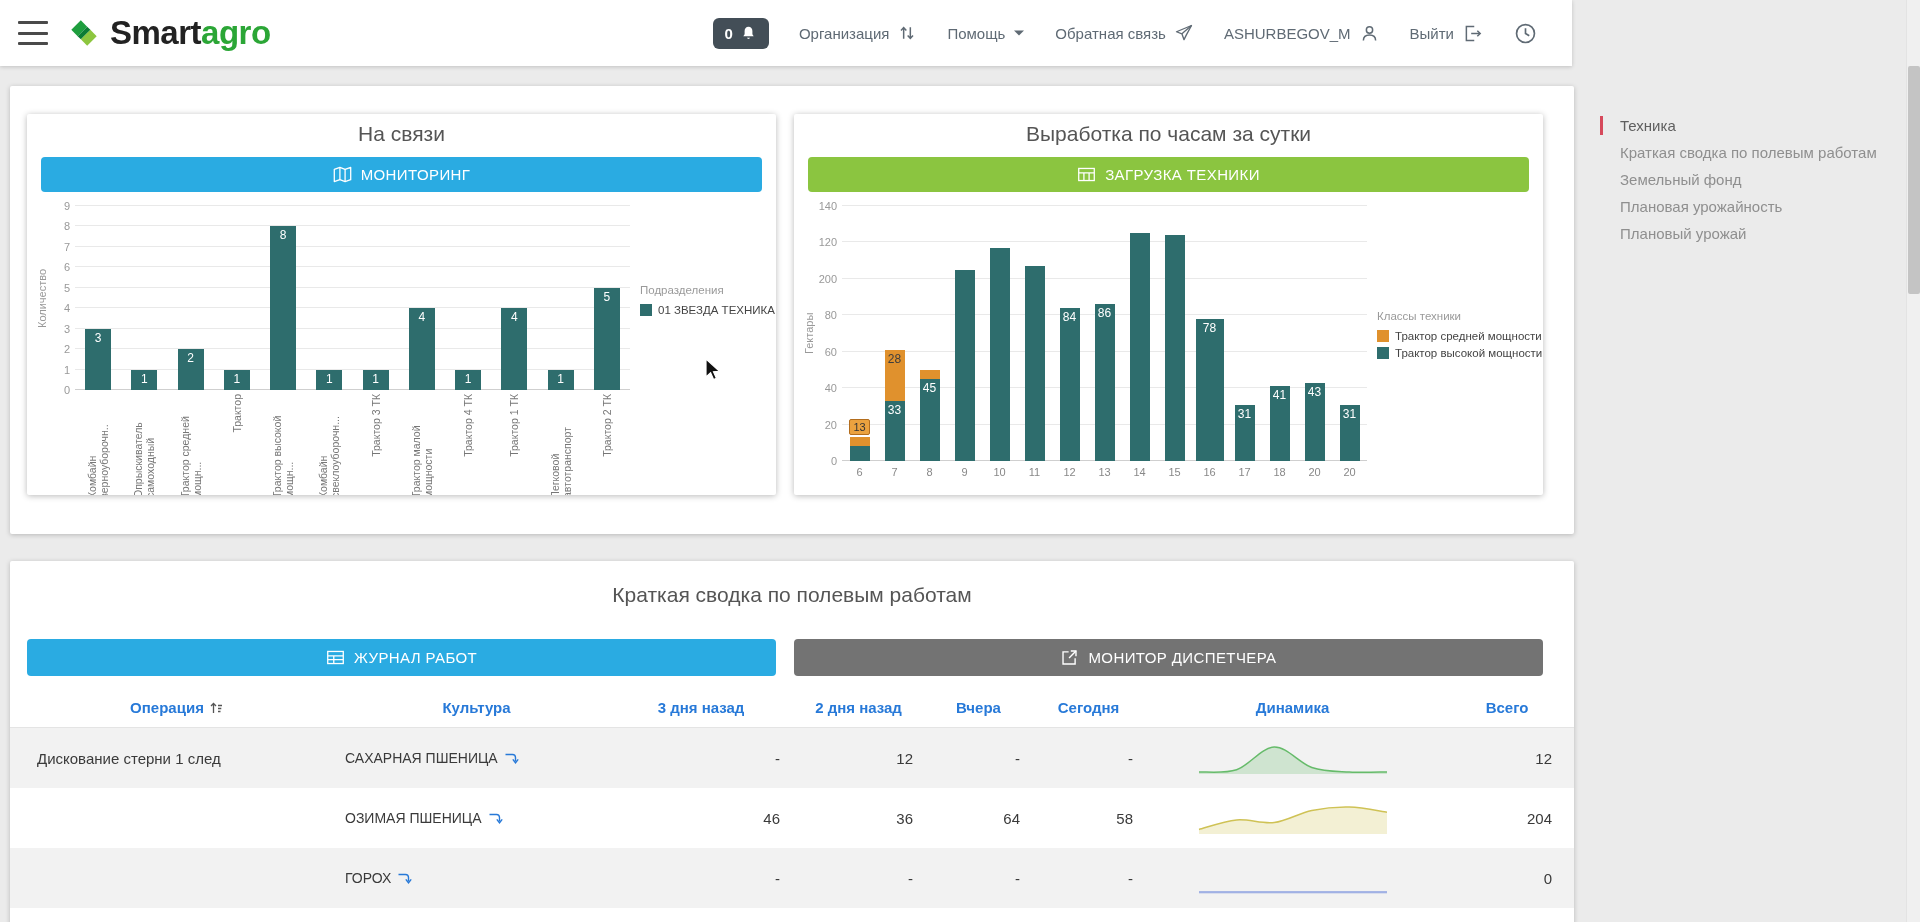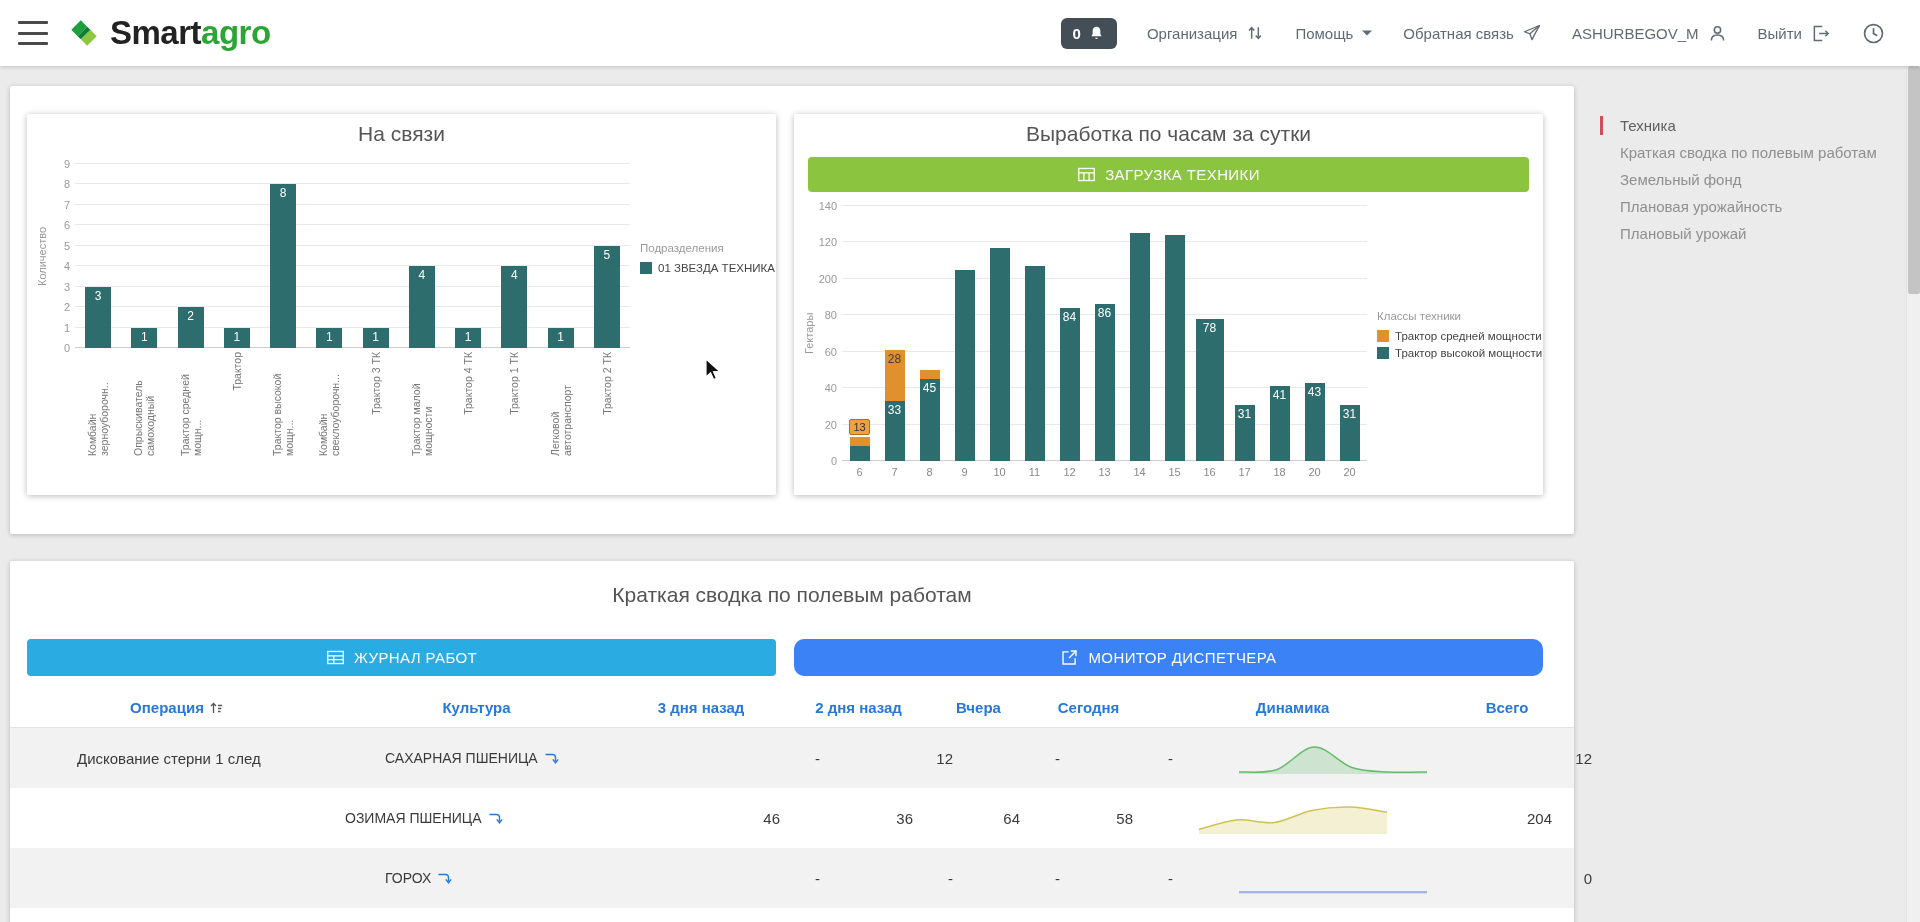--- a/index.html
+++ b/index.html
@@ -1,21 +1,21 @@
 <!DOCTYPE html>
 <html><head>
 <meta charset="utf-8">
 <style>
   * { box-sizing: border-box; margin: 0; padding: 0; }
   html,body { width:1920px; height:922px; overflow:hidden; }
   body { font-family: "Liberation Sans", "DejaVu Sans", sans-serif; background:#ebebeb; }
   .page { position:relative; width:1920px; height:922px; overflow:hidden; background:#ebebeb; }
 
   
-  .topbar { position:absolute; top:0; left:0; width:1920px; height:66px; background:#fff;
+  .topbar { position:absolute; top:0; left:0; width:1572px; height:66px; background:#fff;
             box-shadow:0 1px 4px rgba(0,0,0,.18); display:flex; align-items:center; z-index:10; }
   .hamburger { margin-left:18px; width:30px; height:24px; display:flex; flex-direction:column;
                justify-content:space-between; cursor:pointer; background:none; border:none; }
   .hamburger span { display:block; height:3px; background:#4a4a4a; border-radius:1px; }
   .brand { display:flex; align-items:center; gap:8px; margin-left:18px; cursor:pointer; }
   .brand-text { font-size:33px; font-weight:bold; letter-spacing:-0.5px; }
   .brand-text .b1 { color:#222; }
   .brand-text .b2 { color:#2ba636; }
   .h-right { margin-left:auto; display:flex; align-items:center; gap:30px; padding-right:34px; }
   .notif { background:#434e57; border-radius:6px; color:#fff; display:flex; align-items:center;
@@ -31,21 +31,21 @@
   .panel { position:absolute; top:28px; width:749px; height:381px; background:#fff;
            box-shadow:0 1px 6px rgba(0,0,0,.28); border-radius:2px; overflow:hidden; }
   .panel-left  { left:17px; }
   .panel-right { left:784px; }
   .panel-title { margin-top:8px; text-align:center; font-size:21px; font-weight:400; color:#555; height:28px; }
   .btn { display:flex; align-items:center; justify-content:center; gap:9px; border:none; cursor:pointer;
          color:#fff; font-size:15px; letter-spacing:.4px; border-radius:4px; font-family:inherit; }
   .panel .btn { margin:7px 14px 0 14px; width:721px; height:35px; }
   .btn-blue  { background:#2aabe2; }
   .btn-green { background:#8bc540; }
-  .btn-gray  { background:#3b82f6;border-radius:10px; }
+  .btn-gray  { background:#737373; }
 
   
   .chart-host { padding-top:14px; }
   .bc { display:flex; align-items:flex-start; padding-left:8px; }
   .bc-ylab { writing-mode:vertical-rl; transform:rotate(180deg); font-size:11px; color:#999;
              width:14px; flex:none; display:flex; align-items:center; justify-content:center; }
   .bc-yaxis { position:relative; width:26px; flex:none; }
   .bc-ytick { position:absolute; right:5px; transform:translateY(50%); font-size:11px; color:#999; }
   .bc-plotcol { flex:none; }
   .bc-plot { position:relative; }
@@ -71,21 +71,21 @@
   
   .card-table .panel-title { margin-top:22px; }
   .tbl-btn-row { display:flex; margin:28px 17px 0 17px; gap:18px; }
   .tbl-btn-row .btn { width:749px; height:37px; }
   .s-table { margin-top:12px; }
   .t-head, .t-row { display:grid; grid-template-columns:333px 267px 182px 133px 107px 113px 295px 134px; align-items:center; }
   .t-head { height:40px; border-bottom:1px solid #e4e4e4; }
   .th { text-align:center; color:#2779d8; font-size:15px; font-weight:bold; display:flex;
         align-items:center; justify-content:center; gap:5px; cursor:pointer; }
   .t-row { height:60px; font-size:15px; color:#3a3a3a; }
-  .t-row.odd { background:#f2f2f2;padding-left:40px; }
+  .t-row.odd { background:#f2f2f2; }
   .td-op { padding-left:27px; text-align:left; }
   .td-culture { display:flex; align-items:center; gap:6px; font-size:14px; color:#3a3a3a; cursor:pointer; padding-left:2px; }
   .td-num { text-align:right; padding-right:12px; }
   .td-spark { display:flex; justify-content:center; align-items:center; }
   .td-total { text-align:right; padding-right:22px; }
 
   
   .sidebar { position:absolute; left:1600px; top:112px; width:310px; }
   .side-item { position:relative; padding:3px 0 3px 20px; font-size:15px; line-height:21px;
                color:#8f8f8f; cursor:pointer; white-space:nowrap; }
@@ -172,20 +172,27 @@
             <path d="M12 7 V12 L15.6 14.2"></path>
         </svg>
       </div>
     </div>
   </header>
 
   <section class="card card-charts">
 
     <div class="panel panel-left">
       <h2 class="panel-title">На связи</h2>
+      <button class="btn btn-blue">
+        <svg width="19" height="19" viewBox="0 0 22 22" fill="none" stroke="#fff" stroke-width="1.5" stroke-linejoin="round">
+          <path d="M1.5 5 L8 2.8 L14 5 L20.5 2.8 V17 L14 19.2 L8 17 L1.5 19.2 Z"></path>
+            <path d="M8 2.8 V17 M14 5 V19.2"></path>
+        </svg>
+        <span>МОНИТОРИНГ</span>
+      </button>
       <div class="chart-host" id="chart-0">
           <div class="bc">
             <div class="bc-ylab" style="height: 184px;">Количество</div>
             <div class="bc-yaxis" style="height: 184px;">
               <span class="bc-ytick" style="bottom: 0%;">0</span>
               <span class="bc-ytick" style="bottom: 11.1111%;">1</span>
               <span class="bc-ytick" style="bottom: 22.2222%;">2</span>
               <span class="bc-ytick" style="bottom: 33.3333%;">3</span>
               <span class="bc-ytick" style="bottom: 44.4444%;">4</span>
               <span class="bc-ytick" style="bottom: 55.5556%;">5</span>

